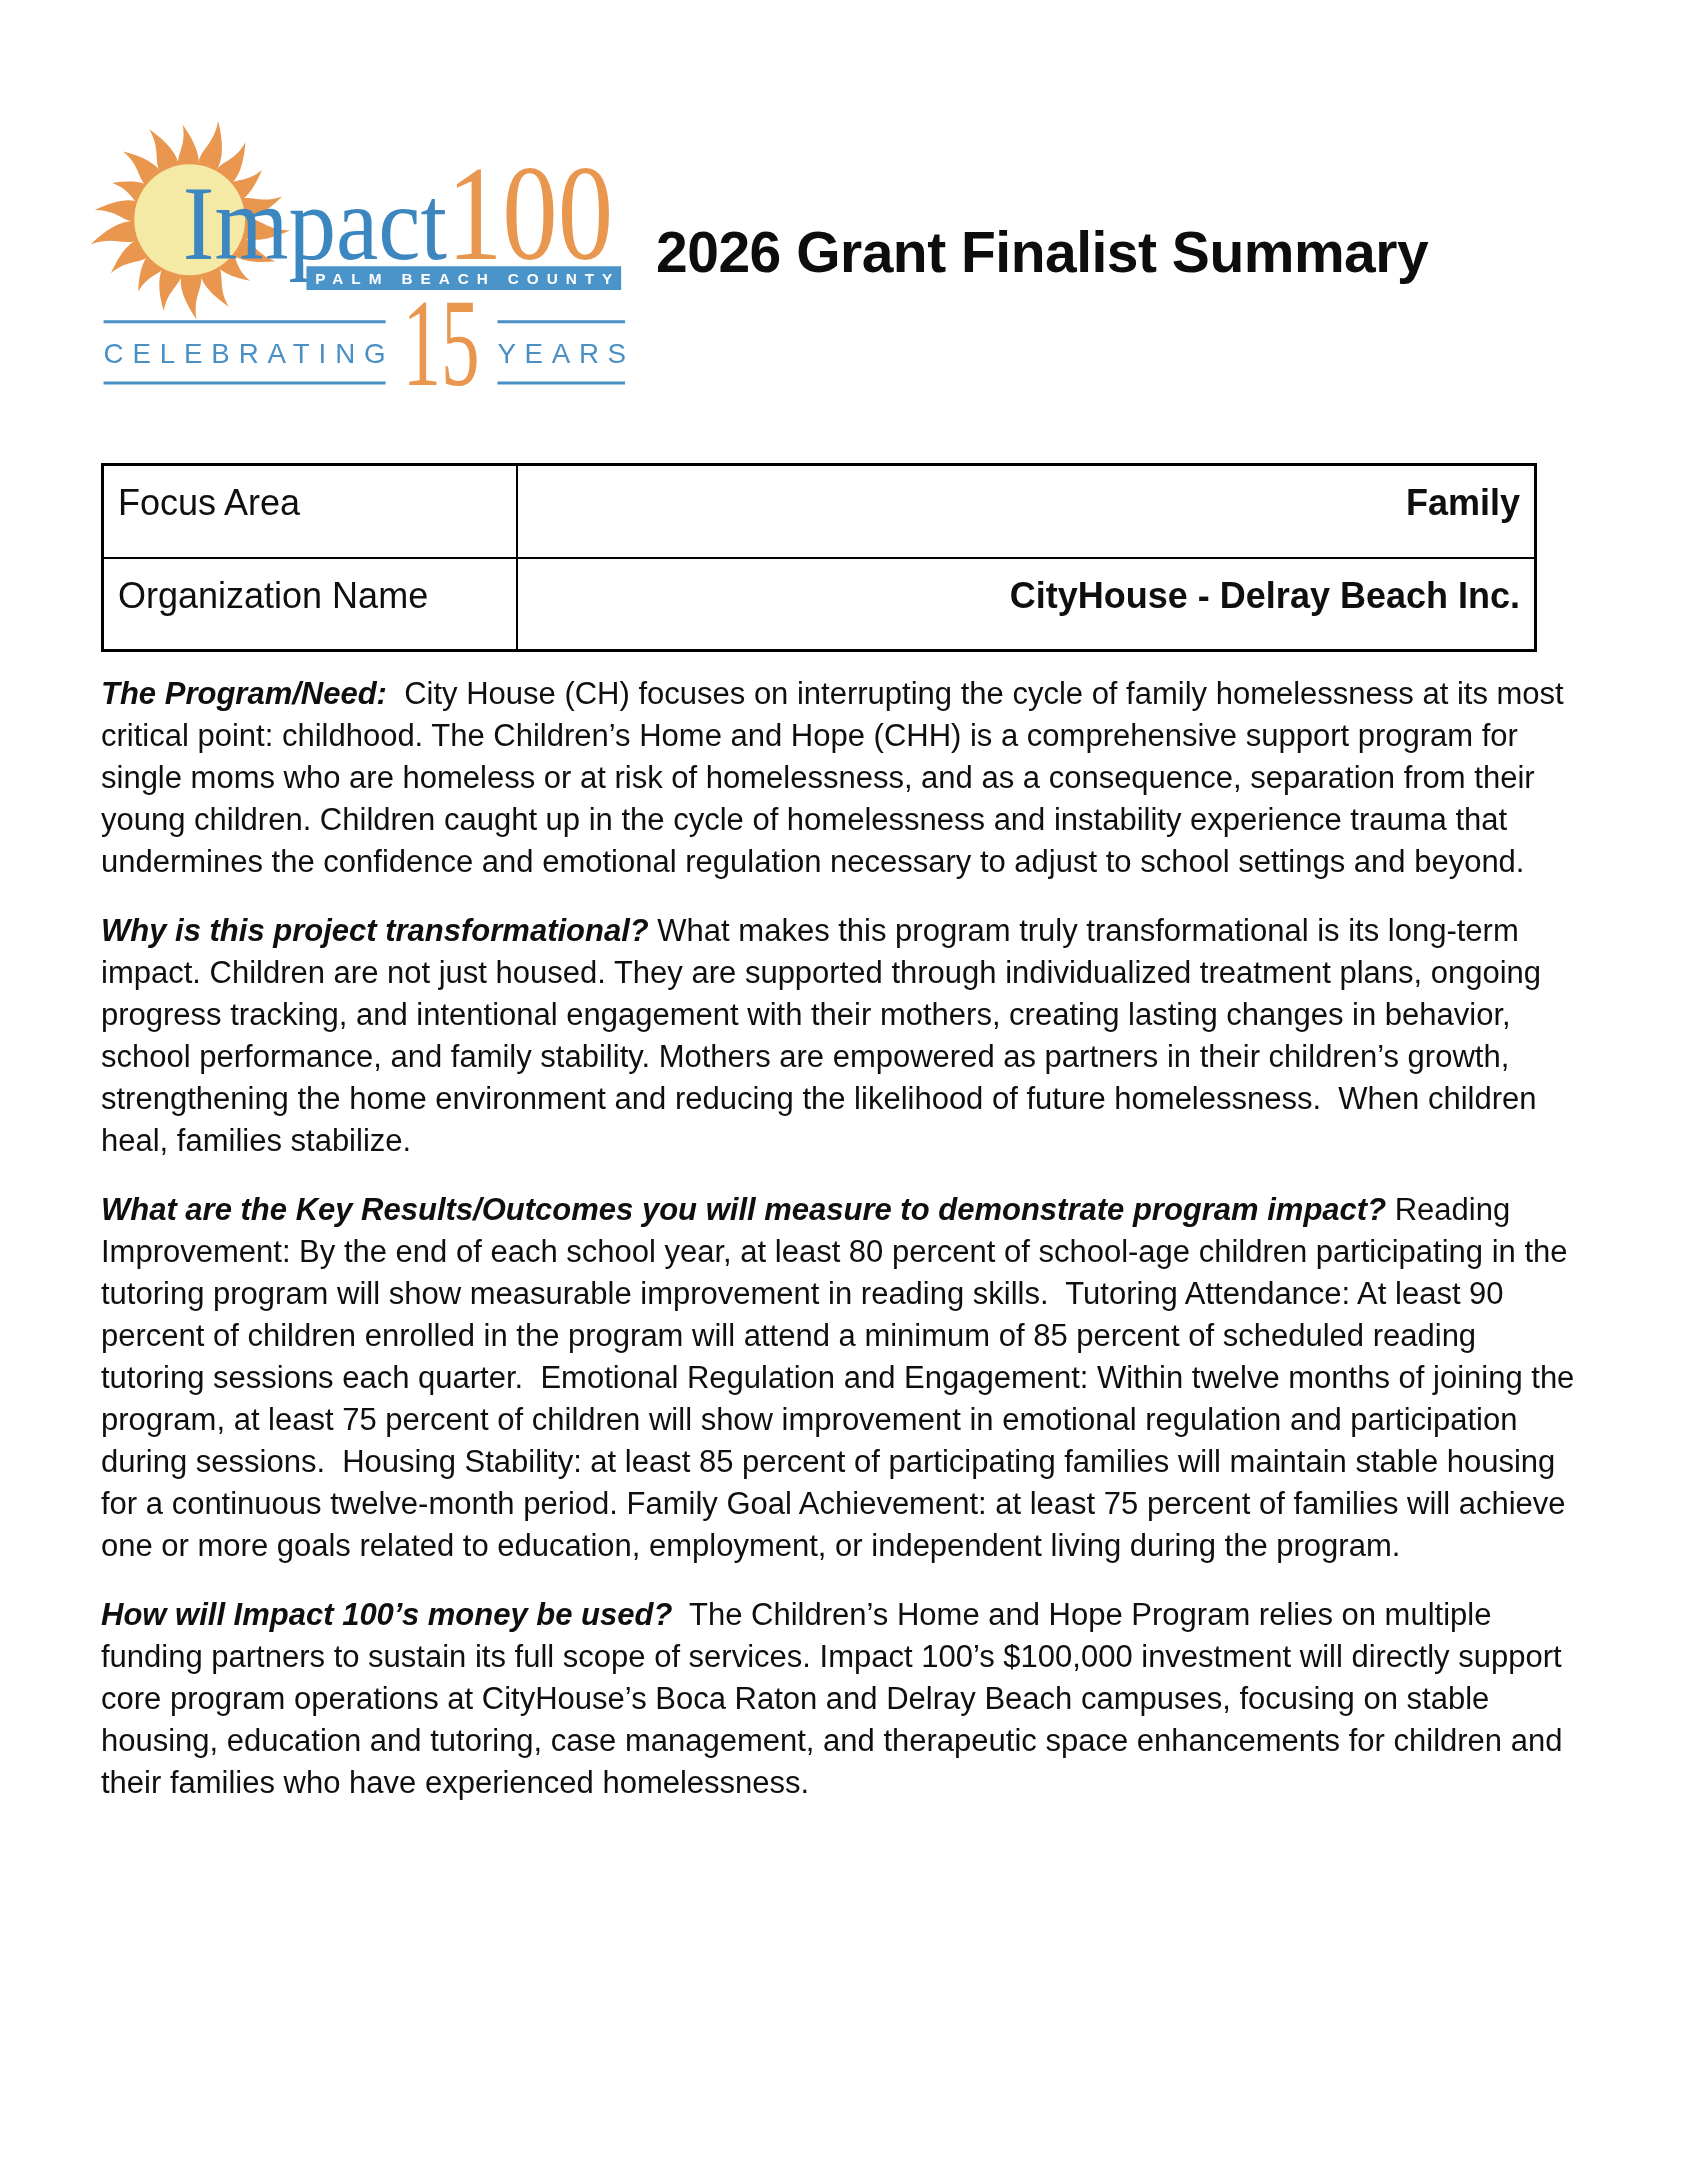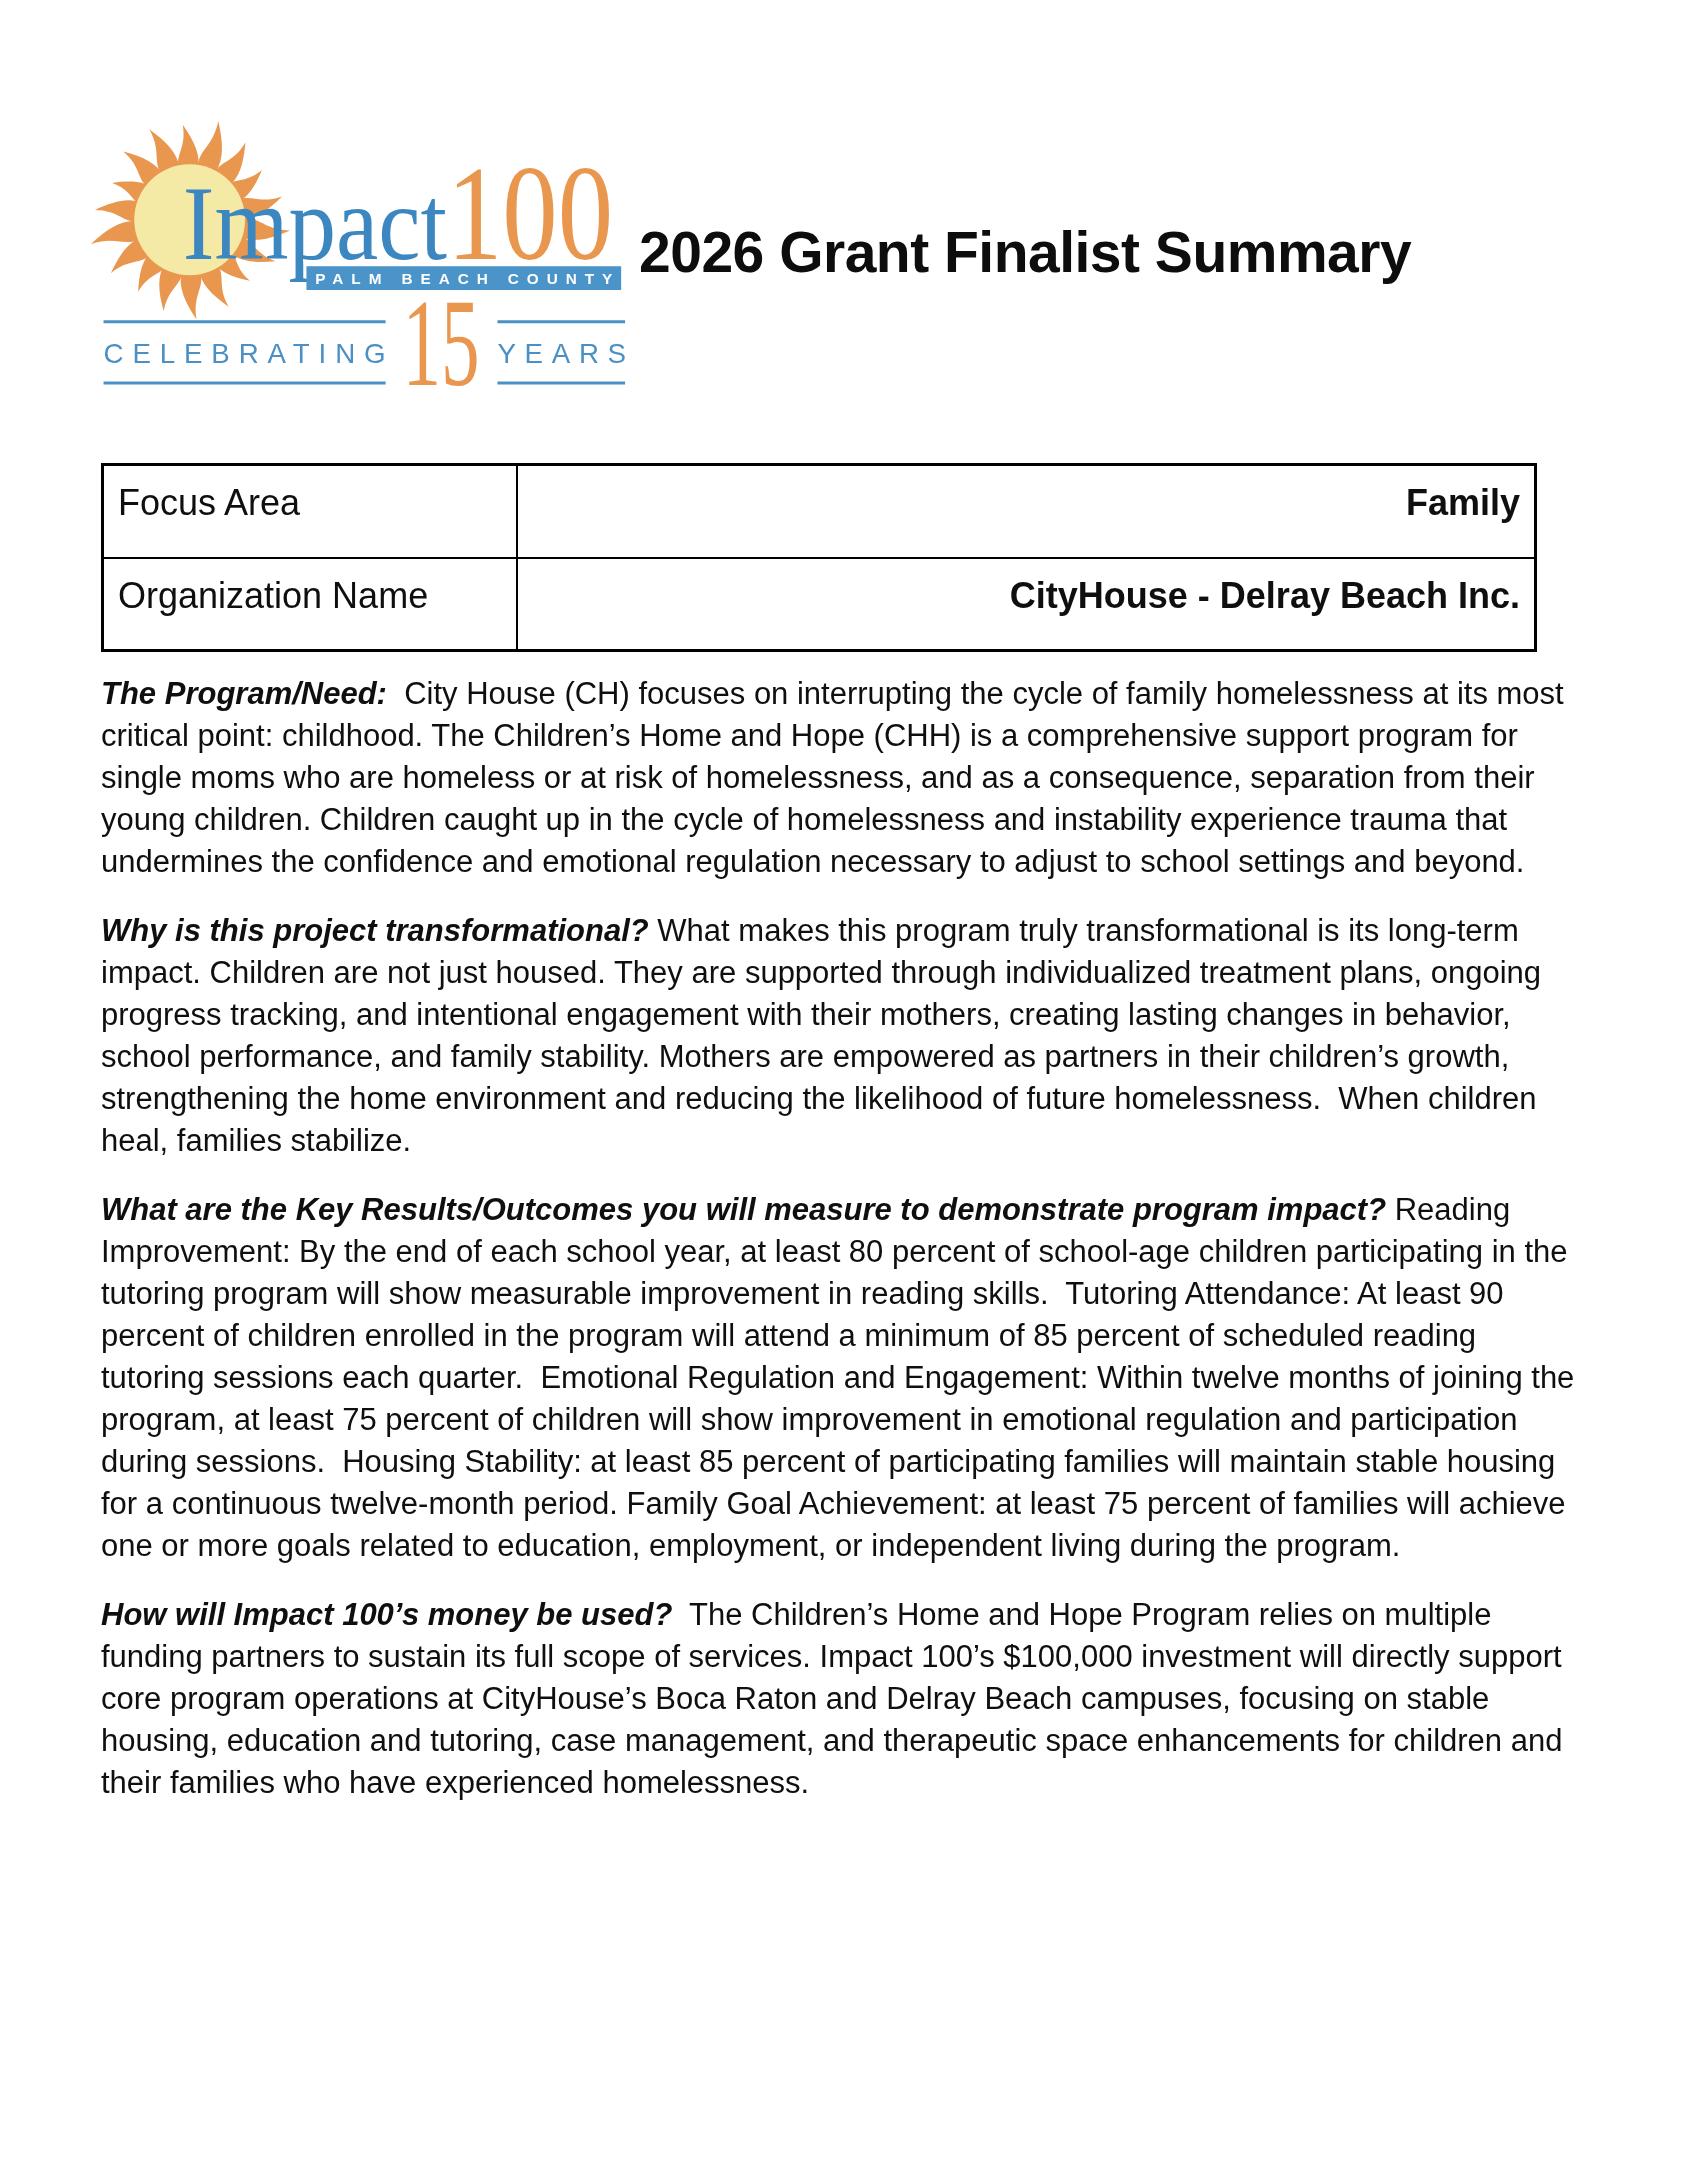--- a/index.html
+++ b/index.html
@@ -8,21 +8,21 @@
     width:1683px; height:2175px;
     background:#ffffff;
     font-family:"Liberation Sans", sans-serif;
     color:#0f0f0f;
     overflow:hidden;
   }
   
   .header { position:relative; height:463px; }
   .logo-svg { position:absolute; left:61px; top:87px; }
   .page-title {
-    position:absolute; left:639px; top:186px;
+    position:absolute; left:656px; top:186px;
     font-size:57px; font-weight:bold; letter-spacing:-0.5px;
     color:#0d0d0d; white-space:nowrap; line-height:1;
   }
   
   .summary-table {
     margin-left:101px;
     width:1436px;
     border-collapse:collapse;
     table-layout:fixed;
   }

